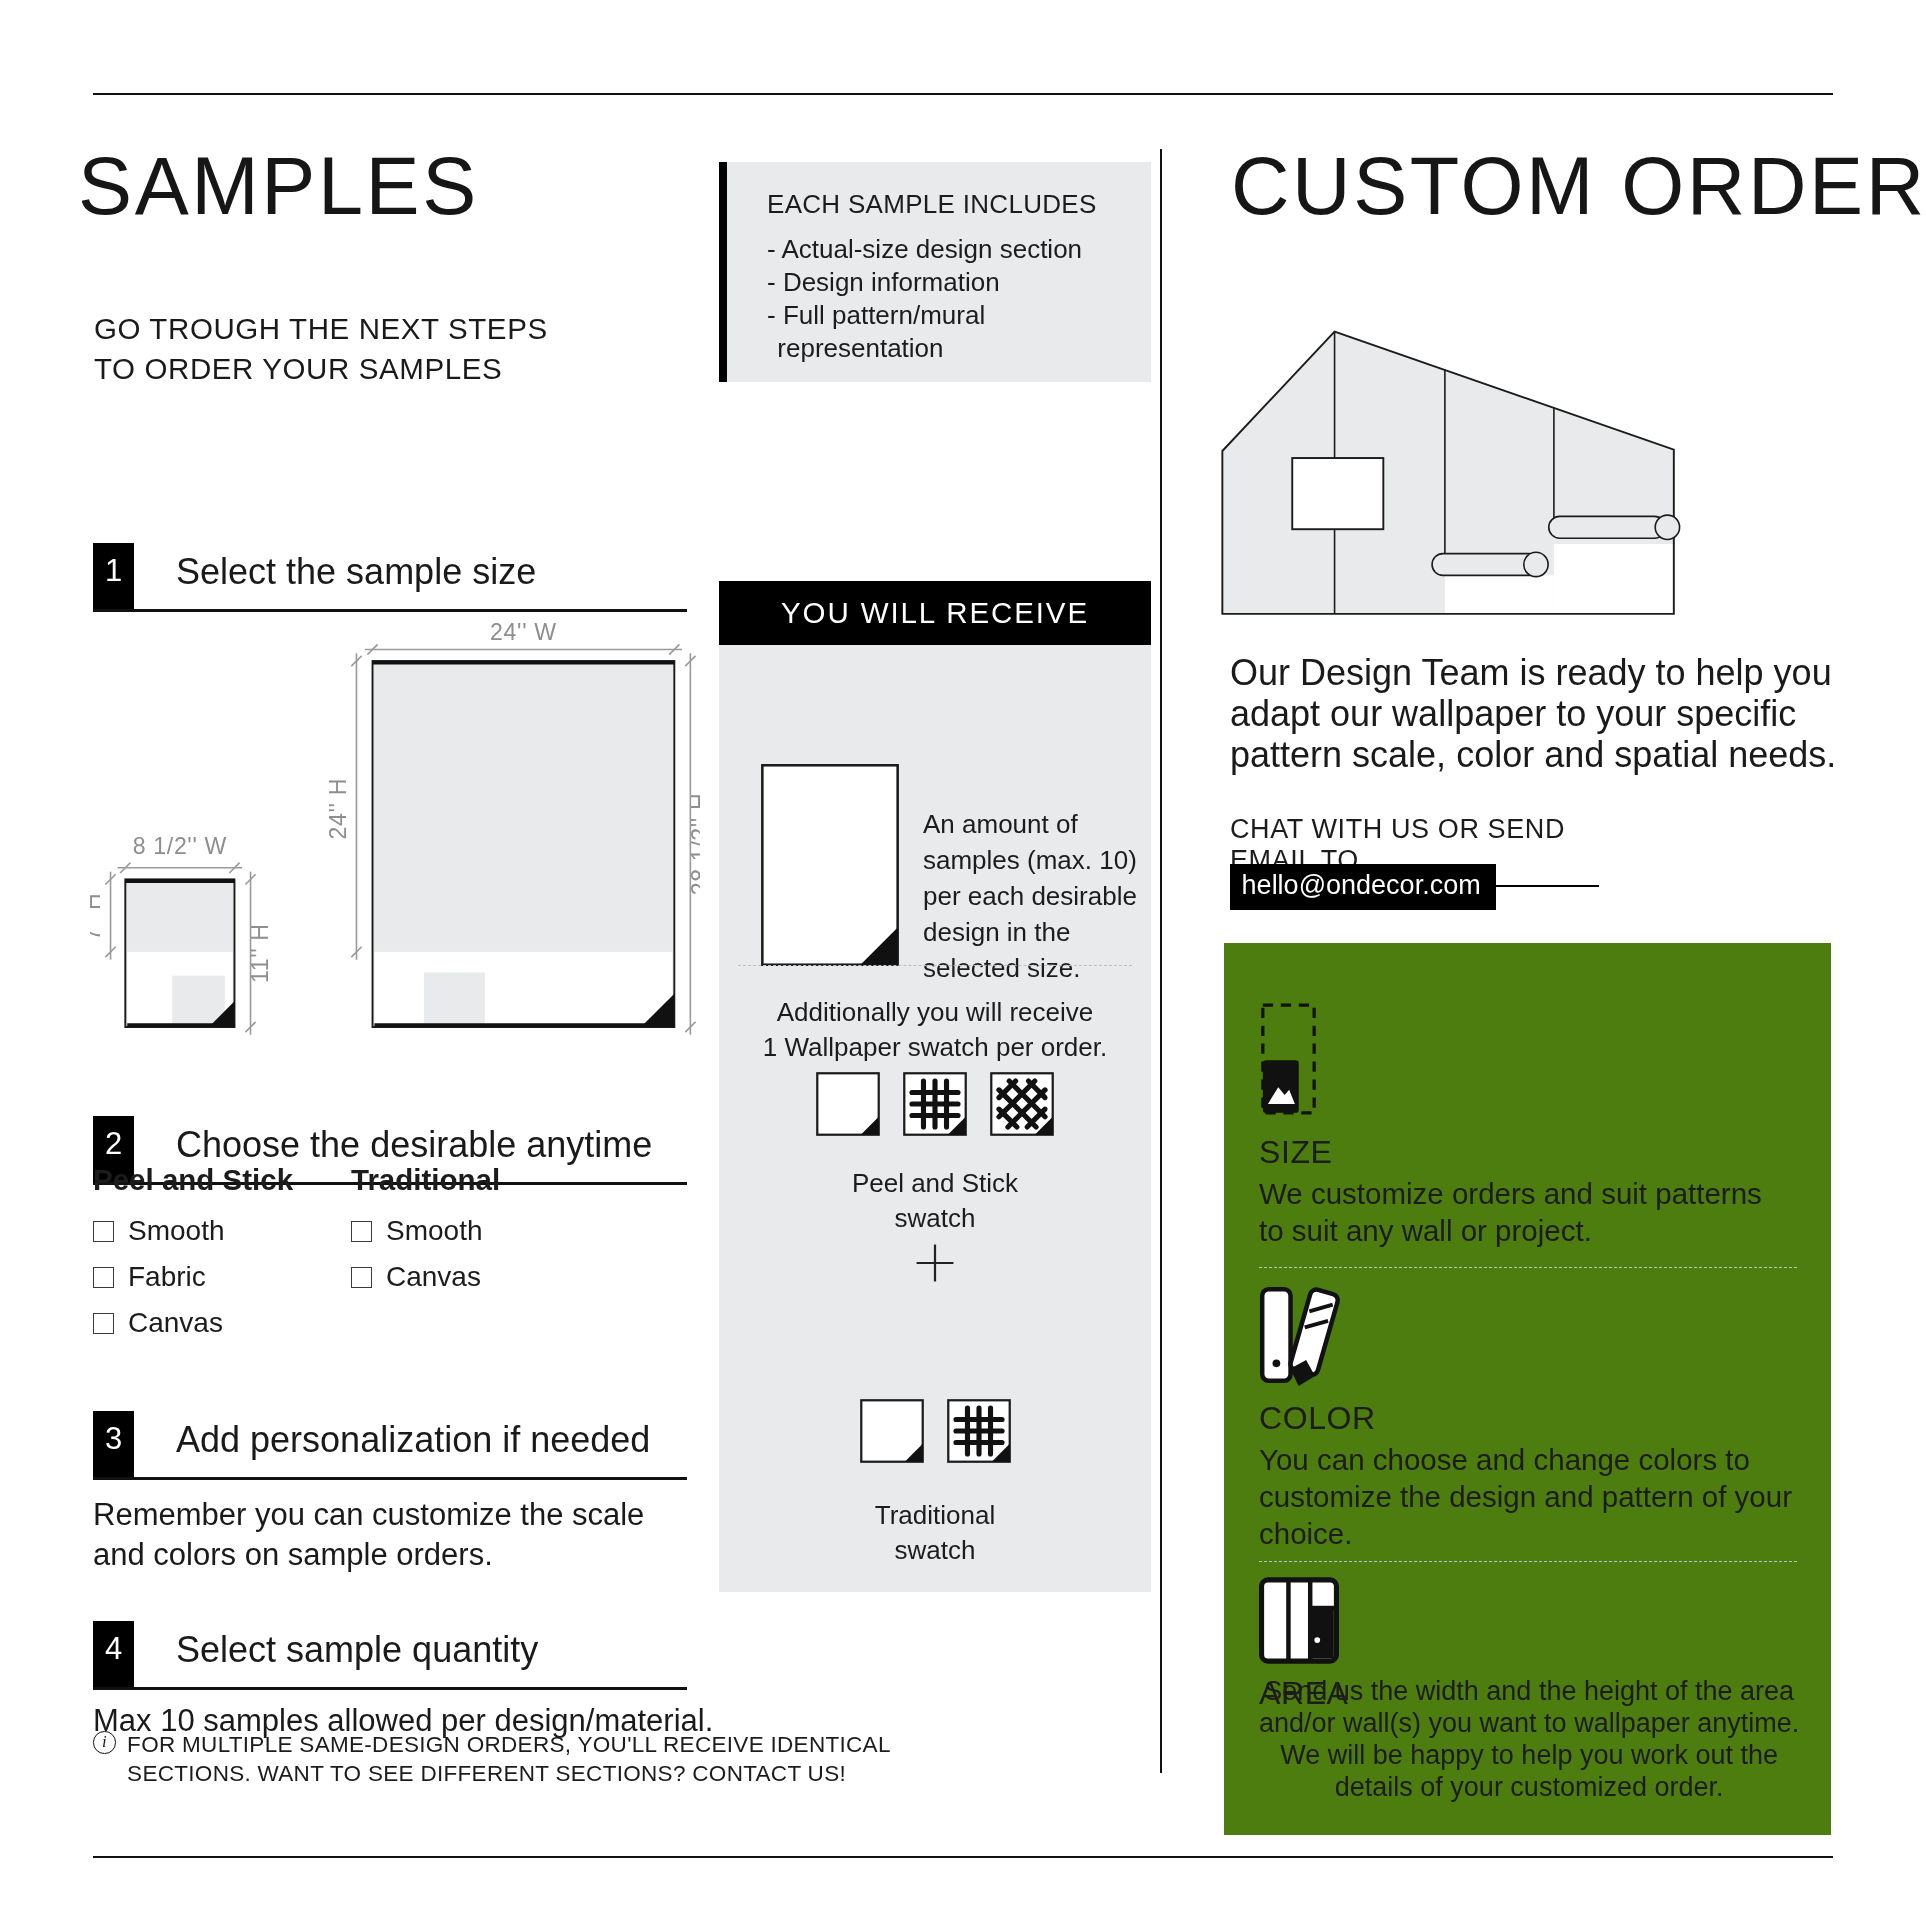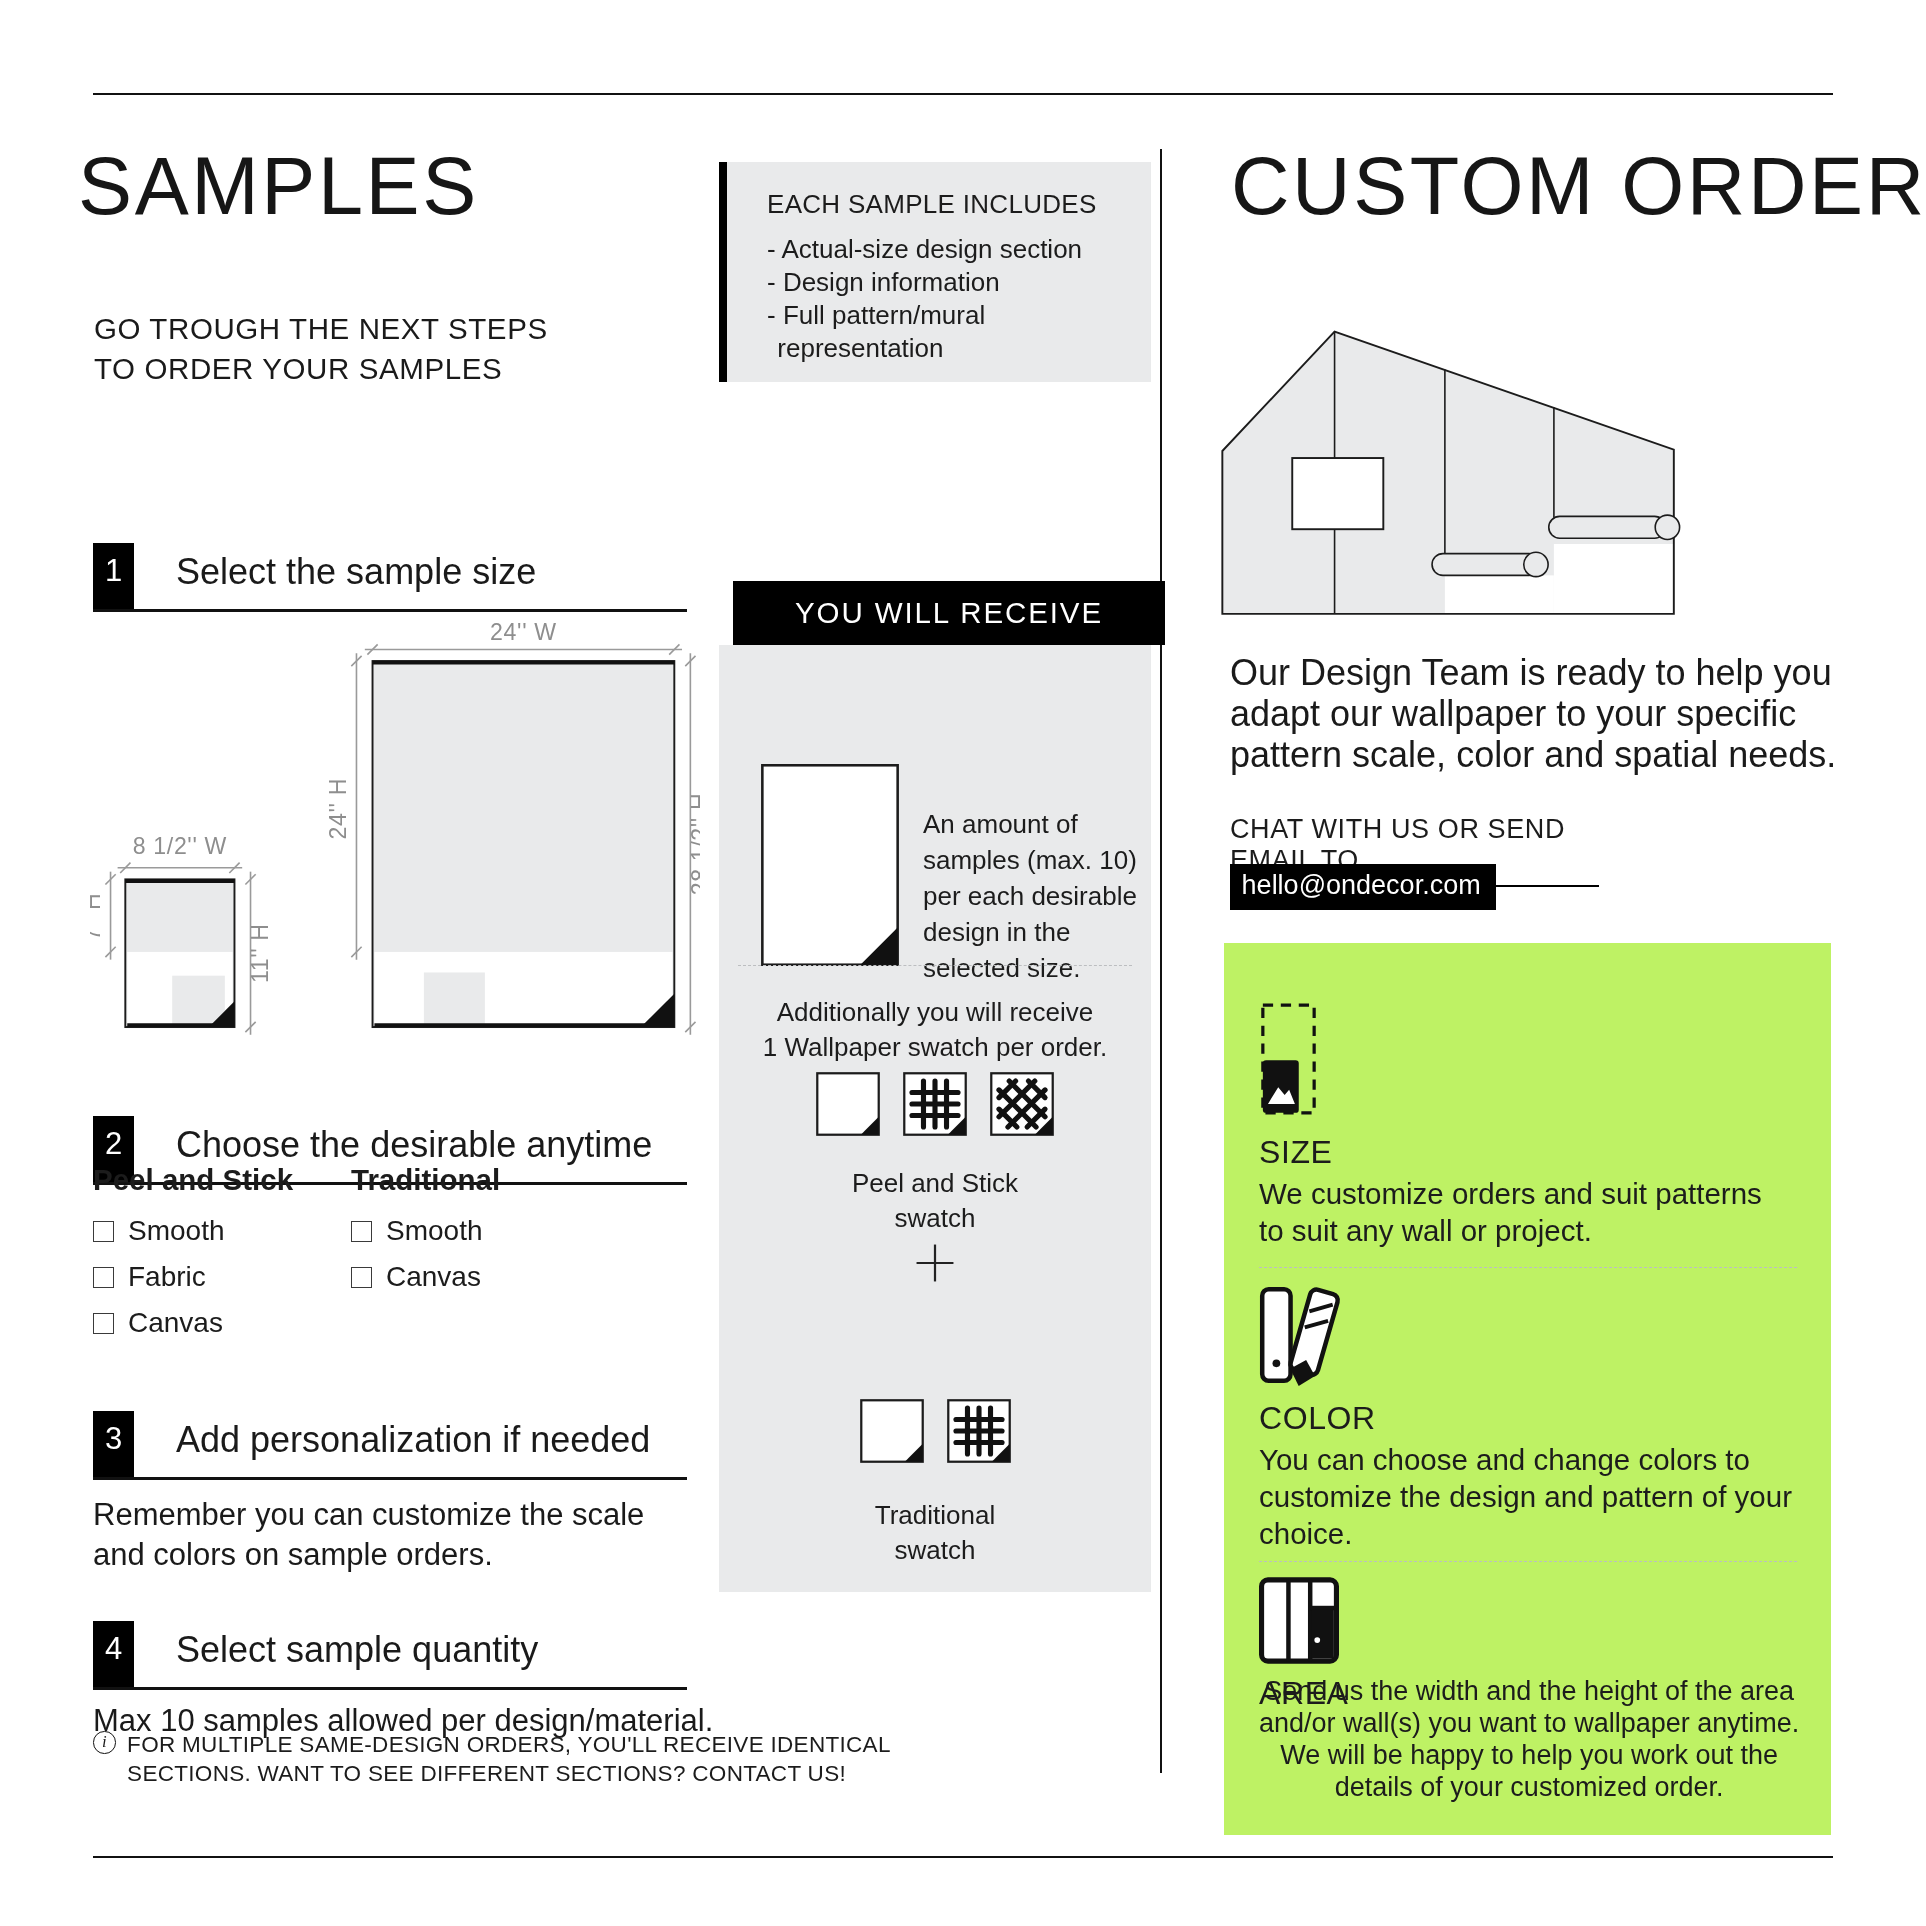--- a/index.html
+++ b/index.html
@@ -36,34 +36,34 @@
   .body-light{font-size:31px;font-weight:300;line-height:40px;color:#1a1a1a;}
 
   
   .note{position:absolute;left:93px;top:1730px;display:flex;}
   .note-icon{width:20.5px;height:20.5px;border:1.9px solid #111;border-radius:50%;text-align:center;
              font-family:"Liberation Serif",serif;font-style:italic;font-size:16.7px;line-height:20.5px;margin-top:1.3px;}
   .note-text{margin-left:11.6px;font-size:22.5px;font-weight:400;letter-spacing:0.3px;line-height:29px;}
 
   
   .banner{left:719px;top:581px;width:432px;height:64px;background:#000;color:#fff;
-          font-size:29.5px;letter-spacing:1.9px;font-weight:400;text-align:center;line-height:64px;margin-left:14px;}
+          font-size:29.5px;letter-spacing:1.9px;font-weight:400;text-align:center;line-height:64px;}
   .mid-panel{left:719px;top:645px;width:432px;height:947px;background:#e9eaeb;}
   .receive-text{position:absolute;left:204px;top:161px;width:218px;font-size:26px;font-weight:300;line-height:36px;}
   .dashed{position:absolute;border-top:1.3px dashed #bcbec0;}
   .centered-block{position:absolute;left:0;width:432px;text-align:center;font-size:26px;font-weight:300;line-height:35px;}
   .swatch-row{position:absolute;left:0;width:432px;display:flex;justify-content:center;gap:23px;}
 
   
   .right-intro{font-size:36px;font-weight:300;line-height:41px;color:#1a1a1a;}
   .chat-label{position:absolute;left:1230px;top:814px;width:369px;font-size:27px;font-weight:400;
               letter-spacing:0.6px;border-bottom:2.6px solid #000;padding-bottom:9px;}
   .email-chip{position:absolute;left:1230px;top:864px;background:#000;color:#fff;font-size:27px;
               font-weight:400;padding:6.4px 15.4px 9px 11.6px;}
-  .right-panel{left:1224px;top:943px;width:607px;height:892px;background:#bef264;}
+  .right-panel{left:1224px;top:943px;width:607px;height:892px;background:#4d7c0f;}
   .feat-name{position:absolute;left:35px;font-size:32px;font-weight:300;letter-spacing:0.6px;}
   .feat-lines{position:absolute;left:35px;font-size:29.5px;font-weight:300;line-height:37px;}
   .feat-lines.small{font-size:27px;line-height:32px;}
   .rp-dashed{position:absolute;left:35px;width:538px;border-top:1.3px dashed #bcbec0;}
 
   svg text{font-family:"Liberation Sans",sans-serif;}
   .dimtxt{fill:#8e8e8e;font-size:36px;font-weight:300;letter-spacing:1px;}
 </style>
 </head>
 <body>

